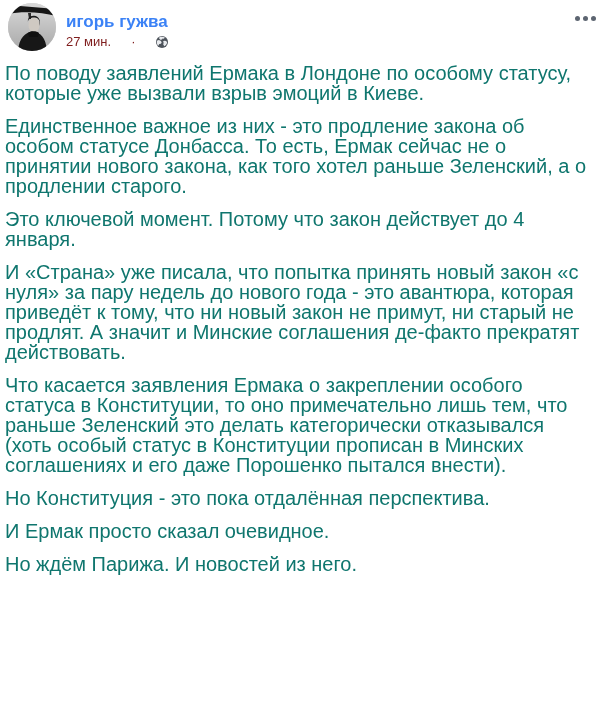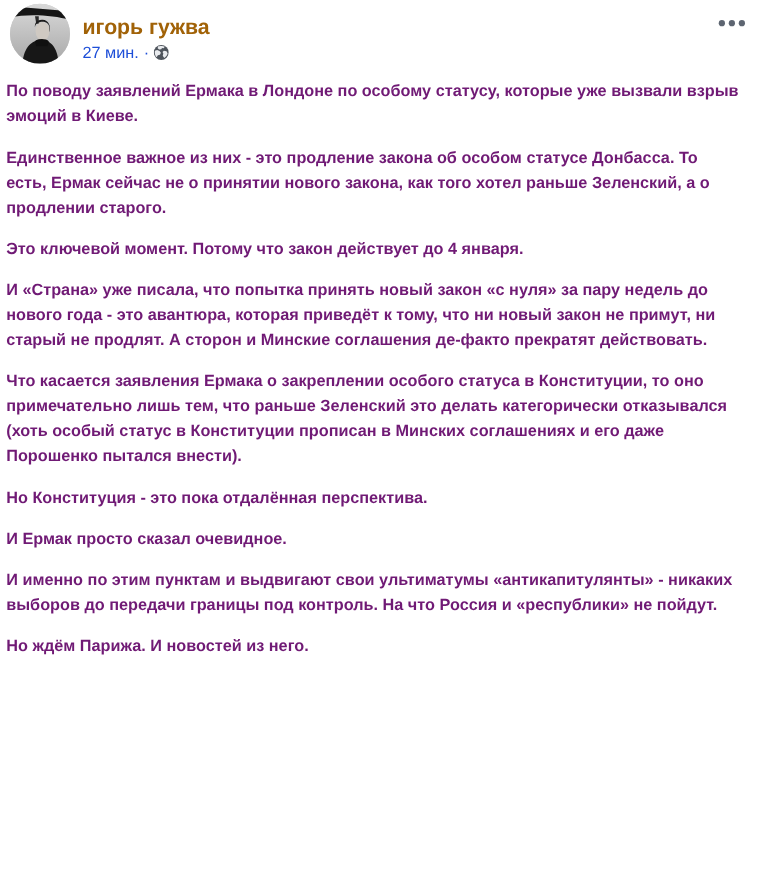--- a/index.html
+++ b/index.html
@@ -28,33 +28,34 @@
     overflow: hidden;
     flex: 0 0 48px;
     cursor: pointer;
     background: #cccccc;
   }
   .avatar-wrap svg { display: block; }
   .header-meta { margin-left: 10px; padding-top: 8px; }
   .author-name {
     font-size: 17px;
     font-weight: bold;
-    color: #a16207;
+    color: #3b82f6;
     text-decoration: none;
     cursor: pointer;
     line-height: 21px;
     display: inline-block;
   }
   .meta-line {
     margin-top: 2px;
     font-size: 13px;
-    color: #1d4ed8;
+    color: #7f1d1d;
     display: flex;
     align-items: center;
     line-height: 16px;
+    justify-content: space-between;
   }
   .meta-line .sep { margin: 0 4px; }
   .globe { width: 12px; height: 12px; display: inline-block; }
 
   .menu-button {
     position: absolute;
     top: 8px; right: 12px;
     width: 28px; height: 20px;
     display: flex;
     align-items: center;
@@ -70,26 +71,25 @@
     border-radius: 50%;
     background: #5d6571;
     display: inline-block;
   }
 
   
   .post-body {
     padding: 3px 18px 0 5px;
   }
   .post-body p {
-    font-size: 13px;
+    font-size: 20px;
     line-height: 20px;
     margin-bottom: 13px;
-    color: #701a75;
+    color: #0f766e;
     letter-spacing: 0;
-    font-weight: bold;
   }
 </style>
 </head>
 <body>
 
 <div class="post">
 
   <div class="post-header">
 
     <div class="avatar-wrap">
@@ -132,21 +132,20 @@
       <span class="dot"></span>
       <span class="dot"></span>
       <span class="dot"></span>
     </button>
   </div>
 
   <div class="post-body">
     <p>По поводу заявлений Ермака в Лондоне по особому статусу, которые уже вызвали взрыв эмоций в Киеве.</p>
     <p>Единственное важное из них - это продление закона об особом статусе Донбасса. То есть, Ермак сейчас не о принятии нового закона, как того хотел раньше Зеленский, а о продлении старого.</p>
     <p>Это ключевой момент. Потому что закон действует до 4 января.</p>
-    <p>И «Страна» уже писала, что попытка принять новый закон «с нуля» за пару недель до нового года - это авантюра, которая приведёт к тому, что ни новый закон не примут, ни старый не продлят. А сторон и Минские соглашения де-факто прекратят действовать.</p>
+    <p>И «Страна» уже писала, что попытка принять новый закон «с нуля» за пару недель до нового года - это авантюра, которая приведёт к тому, что ни новый закон не примут, ни старый не продлят. А значит и Минские соглашения де-факто прекратят действовать.</p>
     <p>Что касается заявления Ермака о закреплении особого статуса в Конституции, то оно примечательно лишь тем, что раньше Зеленский это делать категорически отказывался (хоть особый статус в Конституции прописан в Минских соглашениях и его даже Порошенко пытался внести).</p>
     <p>Но Конституция - это пока отдалённая перспектива.</p>
     <p>И Ермак просто сказал очевидное.</p>
-    <p>И именно по этим пунктам и выдвигают свои ультиматумы «антикапитулянты» - никаких выборов до передачи границы под контроль. На что Россия и «республики» не пойдут.</p>
     <p>Но ждём Парижа. И новостей из него.</p>
   </div>
 
 </div>
 
 </body></html>

